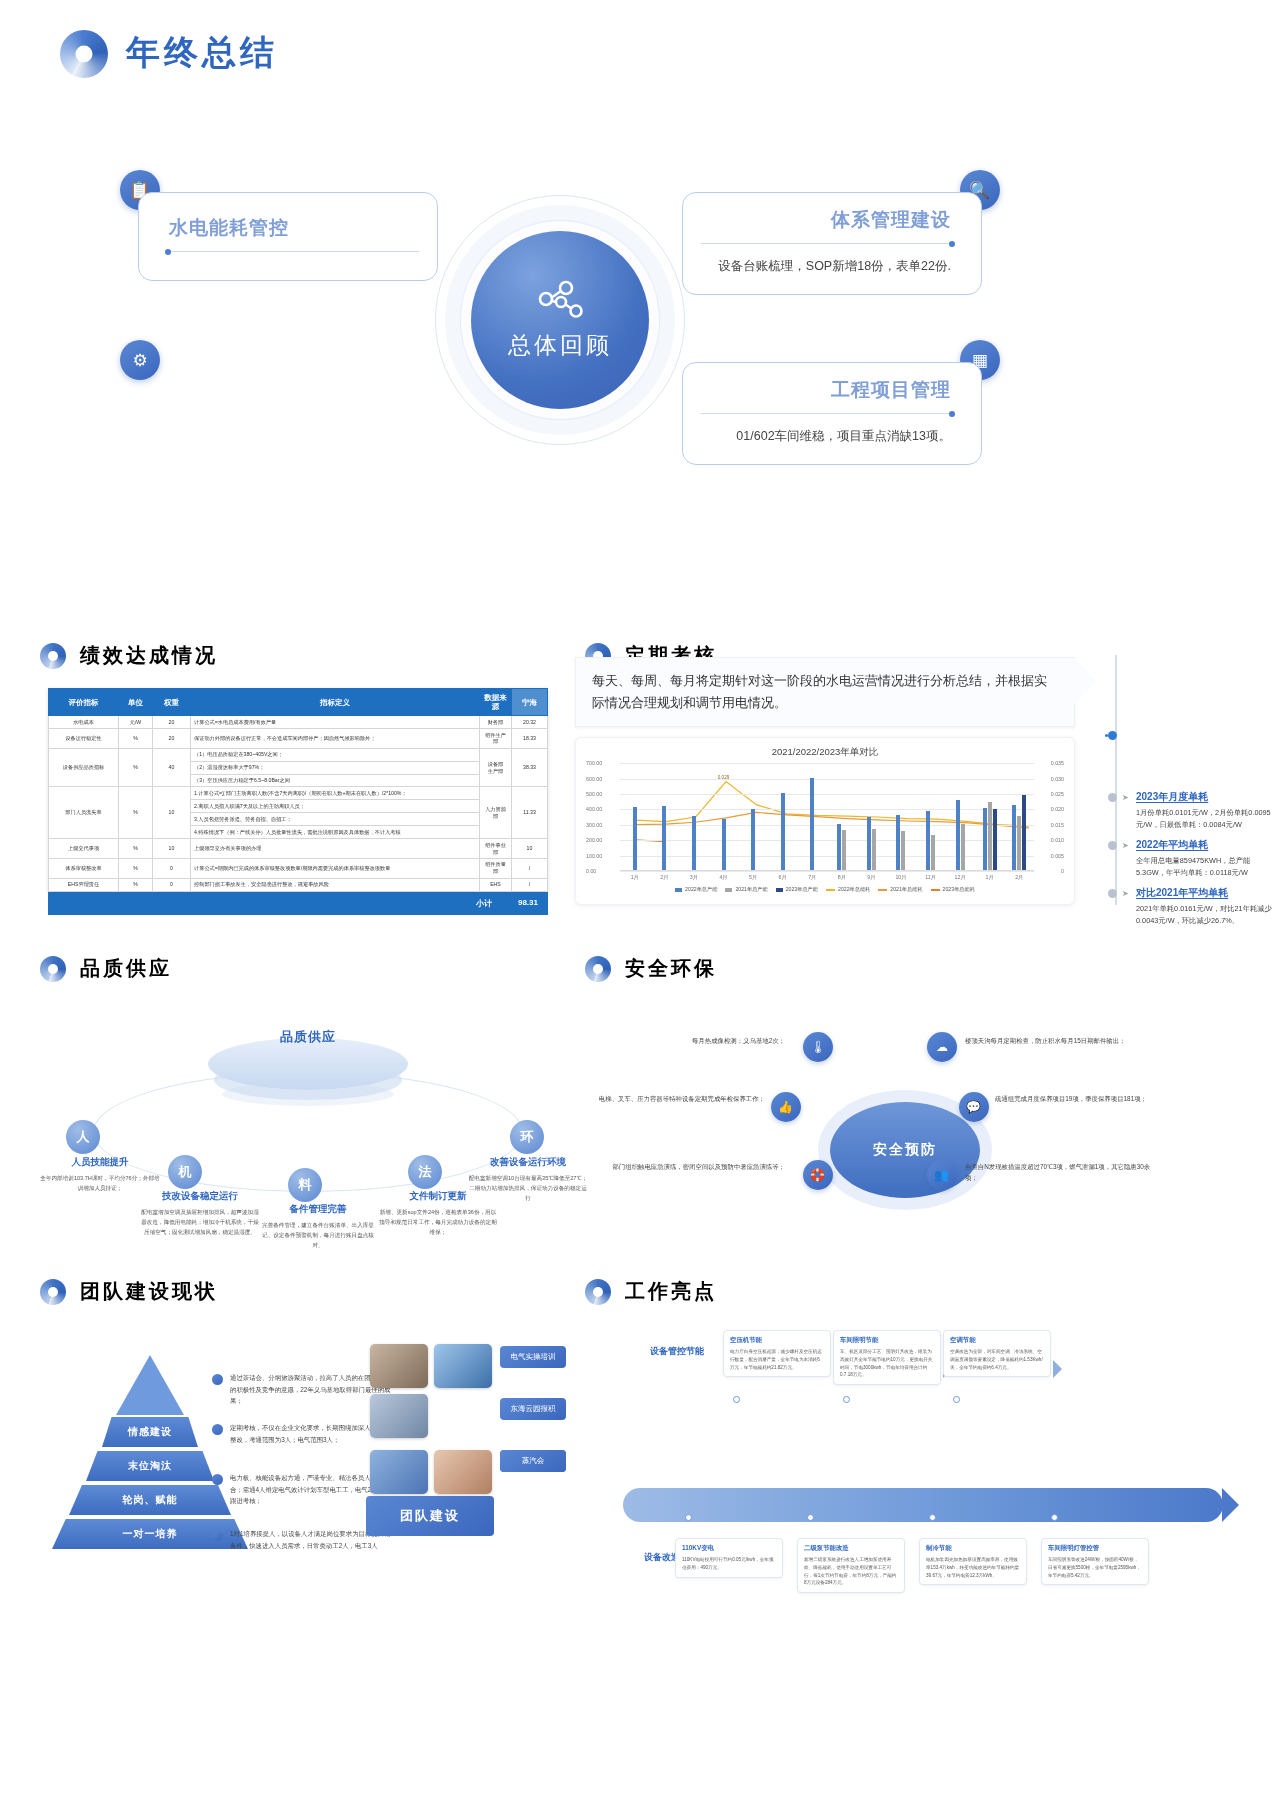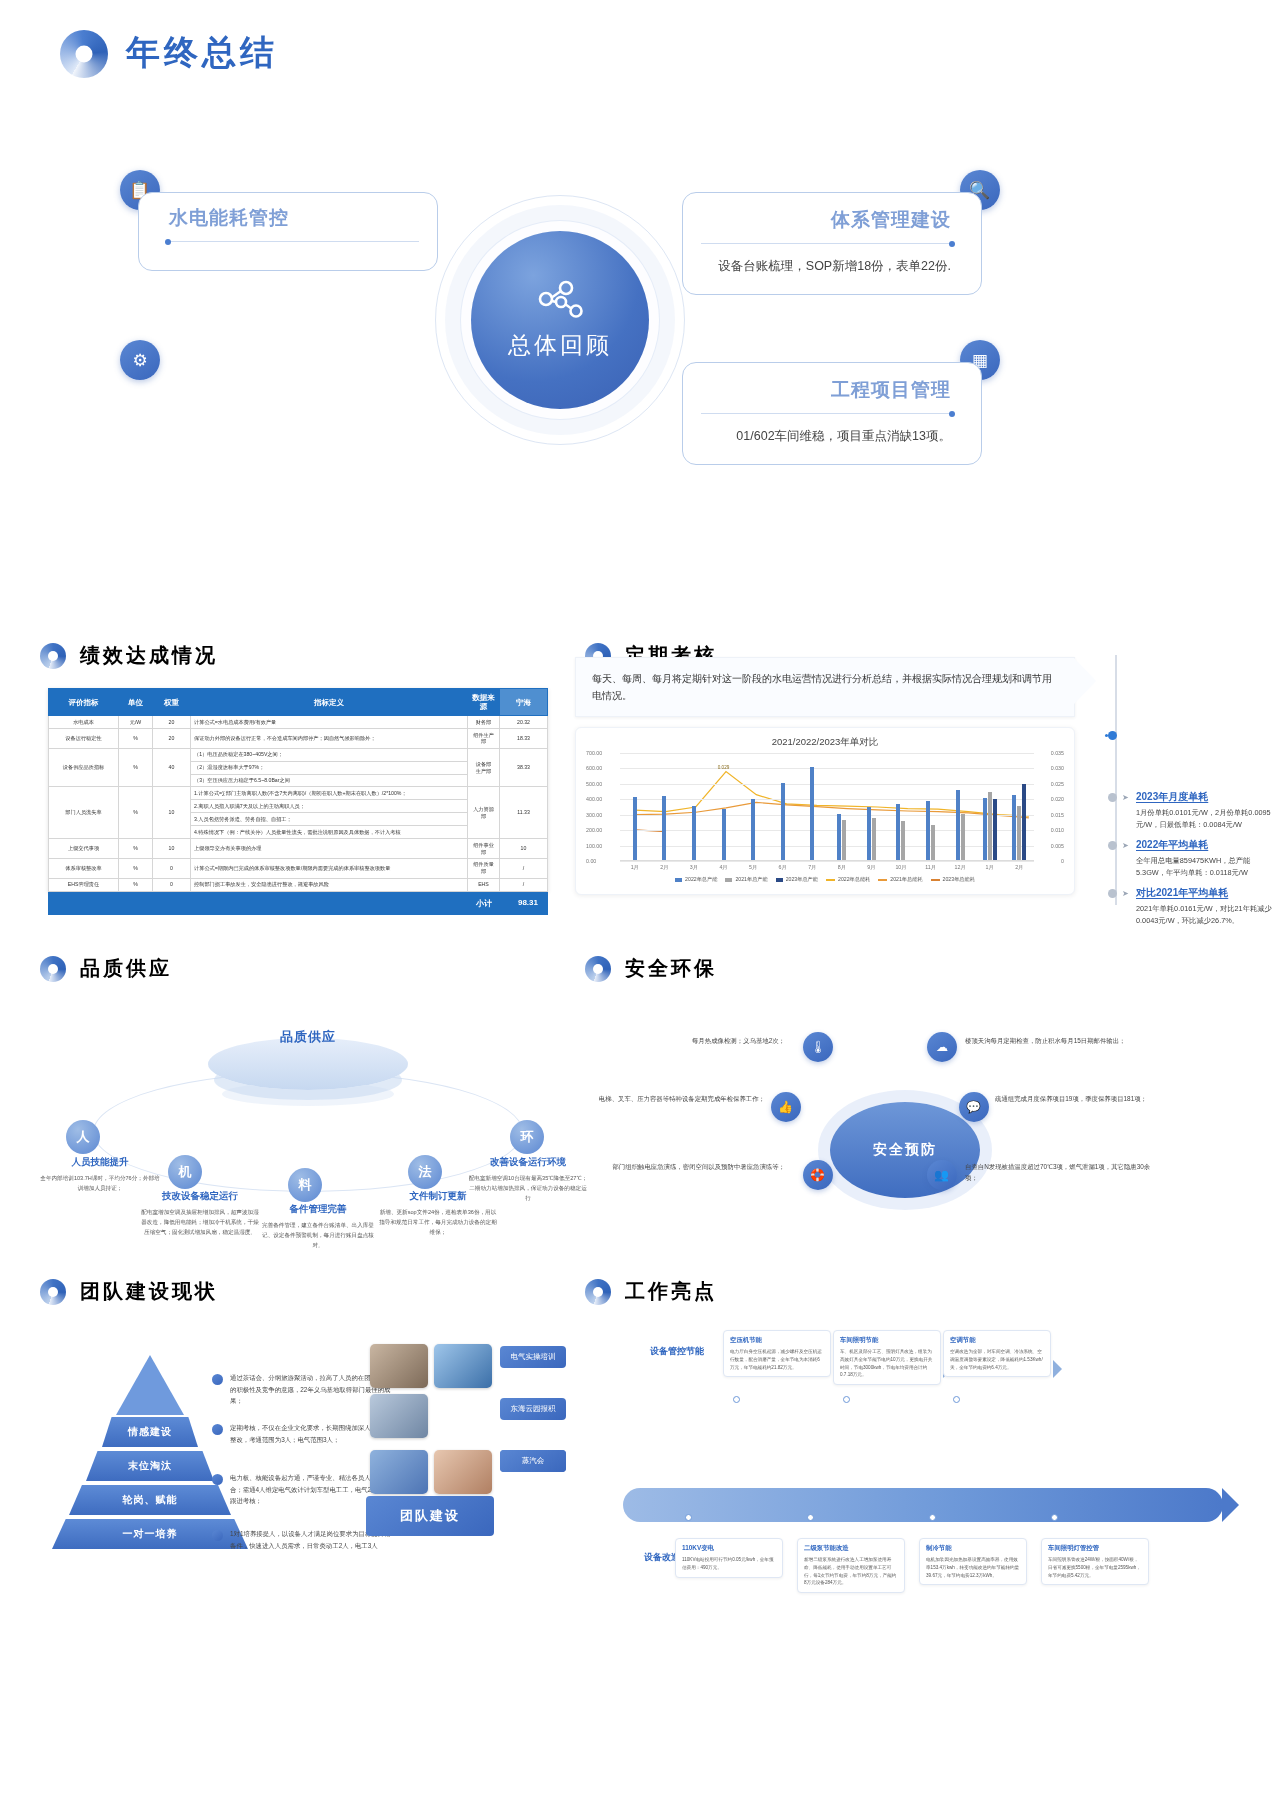--- a/index.html
+++ b/index.html
@@ -36,21 +36,21 @@
     position:relative;
   }
   .banner-ring::after{content:"";position:absolute;left:50%;top:50%;width:17px;height:17px;
     border-radius:50%;background:#fff;transform:translate(-50%,-50%);}
   .banner-title{font-size:34px;font-weight:bold;color:#2f66c0;letter-spacing:4px;}
 
   
   .overview{position:absolute;left:120px;top:170px;width:880px;height:300px;}
   .ov-card{
     position:absolute;border:1px solid #b9cdea;border-radius:14px;
-    padding:12px 18px 16px 30px;background:#fff;
+    padding:22px 18px 16px 30px;background:#fff;
   }
   .ov-card.left{width:300px;}
   .ov-card.right{width:300px;text-align:right;padding:14px 30px 16px 18px;}
   .ov-h{font-size:19px;font-weight:bold;color:#7f9fd6;letter-spacing:1px;margin-bottom:10px;}
   .ov-rule{height:1px;background:#cfdcf0;margin:0 0 12px 0;position:relative;}
   .ov-rule::before{content:"";position:absolute;left:-4px;top:-2.5px;width:6px;height:6px;
     border-radius:50%;background:#4b7ed0;}
   .ov-rule.r::before{left:auto;right:-4px;}
   .ov-p{font-size:12.5px;line-height:1.75;color:#444;}
   .ov-icon{
@@ -85,21 +85,21 @@
   table.kpi td{border:1px solid #d6d6d6;padding:2.6px 3px;color:#333;line-height:1.3;
     vertical-align:middle;}
   td.c{text-align:center;}
   .subtotal{background:#1f6fc0;color:#fff;font-size:8px;font-weight:bold;
     padding:6px 10px;display:flex;justify-content:flex-end;gap:26px;}
 
   
   .chart-sec{position:absolute;left:575px;top:635px;width:660px;}
   .note-arrow{
     position:relative;margin-top:22px;width:500px;background:#fafcff;
-    border:1px solid #eef2f8;padding:12px 16px;font-size:10px;line-height:1.7;color:#333;
+    border:1px solid #eef2f8;padding:12px 16px;font-size:13px;line-height:1.7;color:#333;
     box-shadow:0 1px 3px rgba(0,0,0,.06);
   }
   .note-arrow::after{
     content:"";position:absolute;right:-22px;top:0;width:0;height:0;
     border-top:23px solid transparent;border-bottom:23px solid transparent;
     border-left:22px solid #fafcff;
   }
   .chart-card{
     margin-top:10px;width:500px;height:168px;background:#fff;
     border:1px solid #eef2f8;border-radius:6px;box-shadow:0 1px 5px rgba(0,0,0,.07);
@@ -263,21 +263,21 @@
 
   <div class="tbl-wrap">
     <table class="kpi">
       <thead>
         <tr>
           <th style="width:70px">评价指标</th>
           <th style="width:34px">单位</th>
           <th style="width:38px">权重</th>
           <th>指标定义</th>
           <th style="width:32px">数据来源</th>
-          <th class="lite" style="width:48px">宁海</th>
+          <th class="lite" style="width:36px">宁海</th>
         </tr>
       </thead>
       <tbody>
           <tr>
             <td class="c" rowspan="1">水电成本</td>
             <td class="c" rowspan="1">元/W</td>
             <td class="c" rowspan="1">20</td>
             <td>计算公式=水电总成本费用/有效产量</td>
             <td class="c" rowspan="1" style="white-space: pre-line;">财务部</td>
             <td class="c" rowspan="1">20.32</td>

